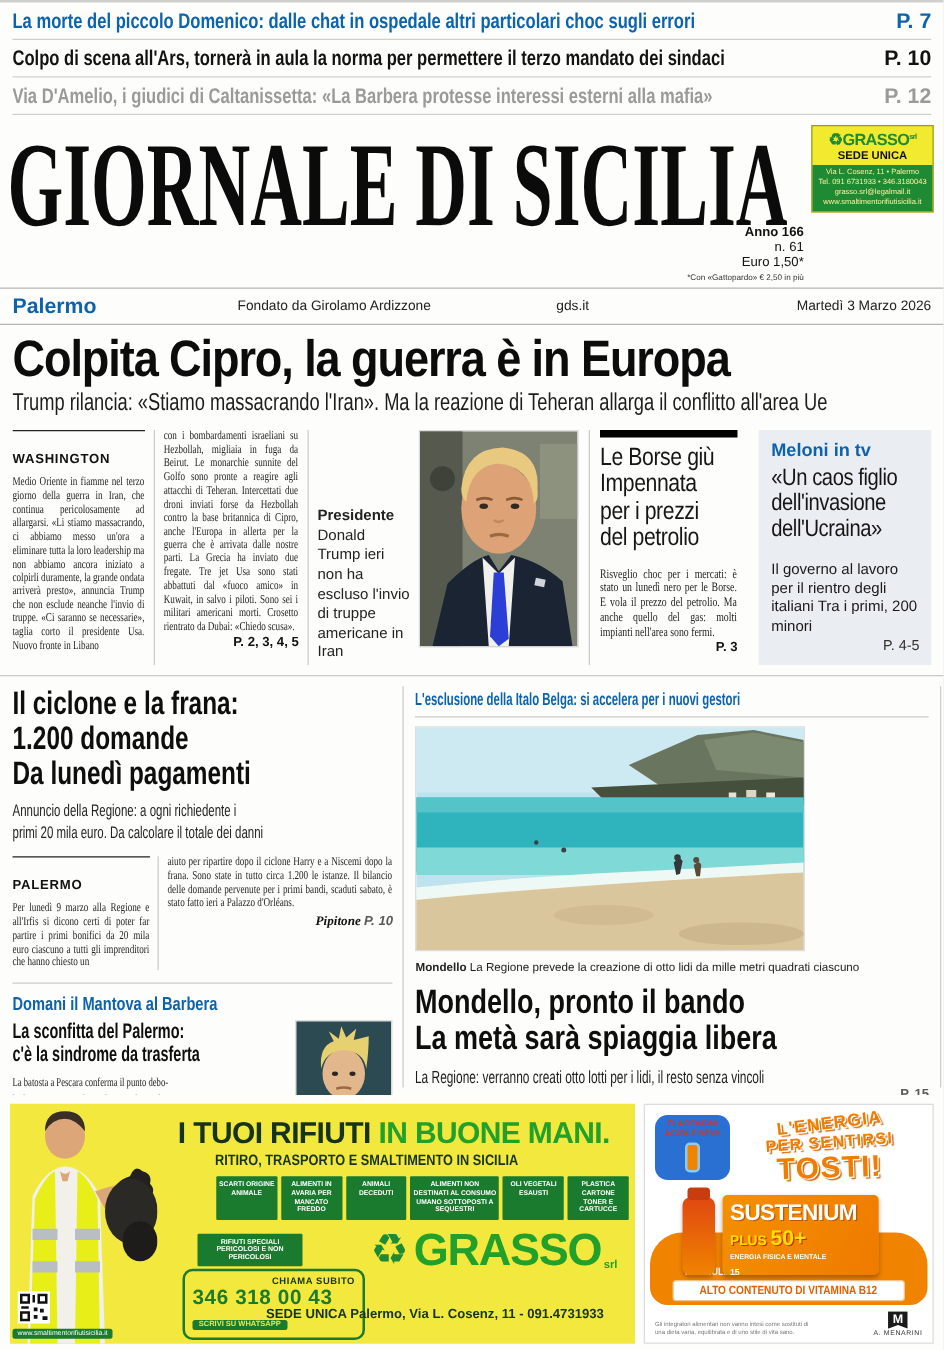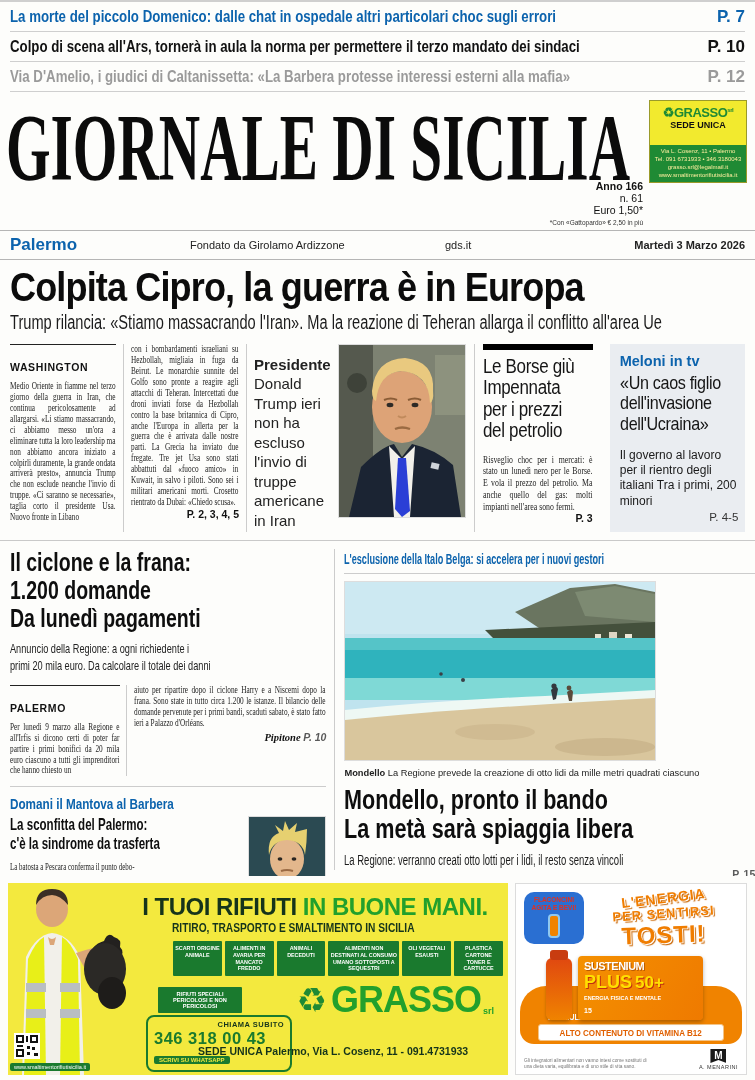--- a/index.html
+++ b/index.html
@@ -12,45 +12,45 @@
   .teaser{display:flex;justify-content:space-between;align-items:center;height:29px;border-bottom:1px solid #cfcfcf;font-weight:bold;font-size:17px;}
   .teaser .t-title{overflow:hidden;flex:1;}
   .teaser .t-page{margin-left:8px;min-width:40px;text-align:right;}
   .teaser.blue{color:#0c63ad;} .teaser.black{color:#121212;} .teaser.gray{color:#9a9a9a;}
   
   .masthead{position:relative;height:138px;}
   .logo-svg{position:absolute;left:6px;top:8px;}
   .mh-grasso{position:absolute;right:8px;top:8px;width:96px;background:#f2ea2e;border:1px solid #9a9a2a;font-size:6px;text-align:center;}
   .mh-grasso .g-brandrow{color:#1f8a34;font-weight:bold;font-size:13px;line-height:15px;padding-top:2px;letter-spacing:-.5px;}
   .mh-grasso .g-srl{font-size:6px;vertical-align:super;}
-  .mh-grasso .g-sede{font-weight:bold;color:#111;font-size:9px;line-height:11px;padding-bottom:14px;}
+  .mh-grasso .g-sede{font-weight:bold;color:#111;font-size:9px;line-height:11px;padding-bottom:2px;}
   .mh-grasso .g-green{background:#1f8a34;color:#ffef9f;padding:2px 1px;line-height:7px;}
   .mh-grasso .g-green div{margin:1px 0;}
   .mh-info{position:absolute;right:112px;top:88px;text-align:right;font-size:10.5px;line-height:12px;color:#111;}
   .mh-info .anno{font-weight:bold;}
   .mh-info .note{font-size:6.5px;color:#333;margin-top:1px;}
   
   .dateline{display:flex;align-items:center;border-top:1px solid #b5b5b5;border-bottom:1px solid #b5b5b5;height:28px;padding:0 10px;font-size:11px;color:#222;}
   .dl-city{color:#0c63ad;font-weight:bold;font-size:17px;flex:0 0 180px;}
   .dl-founded{flex:1;text-align:left;}
   .dl-site{flex:0 0 160px;text-align:left;}
-  .dl-date{flex:0 0 140px;text-align:right;font-weight:bold;}
+  .dl-date{flex:0 0 140px;text-align:right;}
   
   .lead{padding:2px 10px 0;}
   .lead h1{margin:4px 0 2px;font-size:41px;letter-spacing:-1px;color:#0c0c0c;line-height:1.05;}
   .lead .subhead{font-size:19.5px;color:#1c1c1c;font-weight:400;margin:2px 0 10px;}
   .lead-cols{display:flex;height:188px;overflow:hidden;}
   .serifbody{font-family:"Liberation Serif",serif;font-size:9.6px;line-height:1.14;text-align:justify;color:#1d1d1d;}
   .squeeze{width:131%;transform:scaleX(.76);transform-origin:0 0;}
   .kicker-rule{border-top:1.5px solid #222;padding-top:16px;font-size:10.5px;font-weight:bold;letter-spacing:.6px;margin-bottom:8px;}
   .lc1{flex:0 0 106px;padding-right:7px;}
   .lc2{flex:0 0 108px;padding:0 7px;border-left:1px solid #ccc;}
   .lc-pages{font-weight:bold;font-size:10.5px;text-align:right;font-family:"Liberation Sans",sans-serif;}
   .lc3{flex:0 0 74px;padding:0 7px;border-left:1px solid #ccc;display:flex;flex-direction:column;justify-content:flex-end;}
-  .photo-caption{font-size:15px;line-height:1.3;color:#222;padding-bottom:2px;}
+  .photo-caption{font-size:12px;line-height:1.3;color:#222;padding-bottom:2px;}
   .lead-photo{flex:0 0 126px;height:172px;border:1px solid #ddd;}
   .lc4{flex:0 0 110px;padding:0 8px;margin-left:8px;border-left:1px solid #ccc;}
   .borse-rule{border-top:6px solid #000000;padding-top:6px;}
   .light-h{font-size:20px;font-weight:400;line-height:1.07;letter-spacing:-.4px;color:#161616;}
   .lc4 .serifbody{margin-top:12px;}
   .meloni{flex:1;margin-left:9px;background:#eaedf1;padding:9px 10px;display:flex;flex-direction:column;}
   .blue-kicker{color:#0c63ad;font-weight:bold;font-size:14.5px;margin-bottom:4px;}
   .meloni .light-h{font-size:19px;}
   .meloni .m-body{font-size:12px;line-height:1.28;color:#1a1a1a;margin-top:auto;}
   .meloni .m-page{text-align:right;font-size:11.5px;color:#333;margin-top:2px;}
@@ -62,21 +62,21 @@
   .ciclone-h .h-line{font-size:26px;height:28px;}
   .sub-line{font-size:13.5px;color:#222;line-height:1.25;}
   .mid-body{display:flex;margin-top:10px;}
   .mid-body .mb-c1{flex:0 0 110px;padding-right:6px;}
   .mid-body .mb-c2{flex:1;border-left:1px solid #ccc;padding-left:7px;}
   .byline{font-family:"Liberation Serif",serif;font-weight:bold;font-size:10.5px;text-align:right;margin-top:3px;font-style:italic;}
   .byline .pg{color:#5a5a5a;font-family:"Liberation Sans",sans-serif;}
   .mid-div{border-top:1px solid #ccc;margin:10px 0 8px;}
   .calcio-h .h-line{font-size:17px;height:19px;}
   .calcio-flex{display:flex;margin-top:4px;}
-  .calcio-text{flex:1;padding-right:18px;text-decoration:underline;}
+  .calcio-text{flex:1;padding-right:6px;text-decoration:underline;}
   .calcio-photo{flex:0 0 76px;height:86px;border:1px solid #ddd;}
   .mid-center{flex:0 0 330px;border-left:1px solid #ccc;border-right:1px solid #ccc;padding:0 9px;box-sizing:border-box;}
   .mc-kicker{color:#0c63ad;font-weight:bold;font-size:14px;padding:2px 0 6px;border-bottom:1px solid #ccc;margin-bottom:7px;}
   .beach{width:310px;height:178px;border:1px solid #ddd;}
   .mc-caption{font-size:9.3px;color:#222;margin:3px 0 9px;}
   .mondello-h .h-line{font-size:27px;height:29px;}
   .mc-sub{margin-top:7px;font-size:14px;color:#1c1c1c;}
   .mc-page{text-align:right;font-weight:bold;font-size:10.5px;color:#5a5a5a;}
   .mid-right{flex:1;padding-left:9px;}
   
@@ -90,40 +90,40 @@
   .ag-box{background:#1a7a2e;color:#fff;font-weight:bold;font-size:5.4px;line-height:1.25;text-align:center;padding:4px 2px;flex:1;border-radius:1px;}
   .ag-special{position:absolute;left:150px;top:104px;width:78px;background:#1a7a2e;color:#fff;font-weight:bold;font-size:5.6px;text-align:center;padding:4px 3px;border-radius:1px;}
   .ag-call{position:absolute;left:138px;top:132px;width:130px;border:2px solid #1a7a2e;border-radius:8px;padding:3px 6px 4px;background:#f3e93e;}
   .ag-call .c1{font-size:7.5px;font-weight:bold;color:#15341b;letter-spacing:.5px;text-align:right;}
   .ag-call .c2{font-size:16.5px;font-weight:bold;color:#1a7a2e;letter-spacing:.5px;}
   .ag-call .c3{font-size:6px;font-weight:bold;color:#f3e93e;background:#1a7a2e;display:inline-block;padding:1px 5px;border-radius:2px;margin-top:1px;}
   .ag-brand{position:absolute;right:14px;top:96px;display:flex;align-items:center;}
   .ag-brand .rec{font-size:34px;color:#1f8a34;margin-right:4px;line-height:34px;}
   .ag-brand .name{font-size:36px;font-weight:bold;color:#22a02c;letter-spacing:-1px;}
   .ag-brand .srl{font-size:9px;color:#22a02c;font-weight:bold;align-self:flex-end;margin:0 0 5px 2px;}
-  .ag-addr{position:absolute;right:10px;bottom:18px;font-size:10.5px;font-weight:bold;color:#15341b;width:300px;text-align:left;margin-top:48px;}
+  .ag-addr{position:absolute;right:10px;bottom:18px;font-size:10.5px;font-weight:bold;color:#15341b;width:300px;text-align:center;margin-top:48px;}
   .ag-site{position:absolute;left:2px;bottom:4px;background:#1a7a2e;color:#fff;font-size:5.5px;padding:1px 4px;border-radius:2px;}
   .ag-qr{position:absolute;left:6px;bottom:16px;}
   .ad-sus{flex:1;background:#fff;border:1px solid #dcdcdc;position:relative;overflow:hidden;}
   .sus-badge{position:absolute;left:8px;top:8px;width:52px;background:#2a6fd2;border-radius:10px;padding:4px 4px 6px;text-align:center;}
   .sus-badge .bt{color:#e03020;font-weight:bold;font-size:6.5px;line-height:1.15;}
   .sus-badge .vial{width:8px;height:20px;background:#f08300;border:2px solid #8fc8f0;border-radius:4px;margin:3px auto 0;}
   .sus-arc{position:absolute;left:70px;top:6px;width:155px;text-align:center;color:#f07d00;font-weight:bold;text-shadow:1px 1px 0 #fff,2px 2px 1px #c86400;}
   .sus-arc .a1{font-size:14px;transform:rotate(-7deg);display:block;letter-spacing:1px;}
   .sus-arc .a2{font-size:13px;transform:rotate(-4deg);display:block;letter-spacing:1px;}
   .sus-arc .a3{font-size:24px;transform:rotate(-2deg);display:block;letter-spacing:1px;}
   .sus-band{position:absolute;left:4px;right:4px;bottom:30px;height:58px;background:#f08300;border-radius:26px 26px 14px 14px;text-align:center;padding-top:26px;box-sizing:border-box;}
   .sus-band .b1{color:#fff;font-weight:bold;font-size:8.5px;}
   .sus-band .b2{display:inline-block;background:#fff;color:#e06000;font-weight:bold;font-size:9.5px;padding:2px 8px;border-radius:3px;margin-top:2px;border:1px solid #f3c488;}
   .sus-prod{position:absolute;left:30px;top:72px;display:flex;align-items:flex-end;z-index:2;}
   .sus-bottle{width:26px;height:62px;background:linear-gradient(#e04810,#f08300);border-radius:6px;position:relative;margin-right:6px;box-shadow:0 2px 3px rgba(0,0,0,.25);}
   .sus-bottle:before{content:"";position:absolute;left:4px;top:-8px;width:18px;height:10px;background:#c83c10;border-radius:3px;}
   .sus-box{width:125px;height:64px;background:linear-gradient(120deg,#f49000,#ef7a00);border-radius:4px;padding:4px 6px;box-sizing:border-box;box-shadow:0 2px 4px rgba(0,0,0,.3);}
-  .sus-box .p1{color:#fff;font-weight:bold;font-size:11px;letter-spacing:-.5px;text-shadow:1px 1px 0 #b85a00;}
-  .sus-box .p2{color:#ffe000;font-weight:bold;font-size:18px;display:inline-block;text-shadow:1px 1px 0 #c03010;}
+  .sus-box .p1{color:#fff;font-weight:bold;font-size:18px;letter-spacing:-.5px;text-shadow:1px 1px 0 #b85a00;}
+  .sus-box .p2{color:#ffe000;font-weight:bold;font-size:11px;display:inline-block;text-shadow:1px 1px 0 #c03010;}
   .sus-box .p2b{color:#ffe000;font-weight:bold;font-size:17px;display:inline-block;margin-left:3px;text-shadow:1px 1px 0 #c03010;}
   .sus-box .p3{color:#fff;font-size:5.5px;font-weight:bold;margin-top:2px;}
   .sus-box .p4{color:#fff;font-size:7px;font-weight:bold;margin-top:6px;}
   .sus-foot{position:absolute;left:8px;right:8px;bottom:4px;display:flex;justify-content:space-between;align-items:flex-end;}
   .sus-disc{font-size:4.8px;color:#777;width:130px;line-height:1.3;}
   .sus-men{text-align:center;}
   .sus-men .mlogo{width:16px;height:14px;background:#1a1a1a;color:#fff;font-weight:bold;font-size:10px;line-height:14px;margin:0 auto;clip-path:polygon(0 0,100% 0,100% 100%,50% 78%,0 100%);}
   .sus-men .mname{font-size:5.5px;color:#333;margin-top:1px;letter-spacing:.5px;}
 </style>
 </head>

